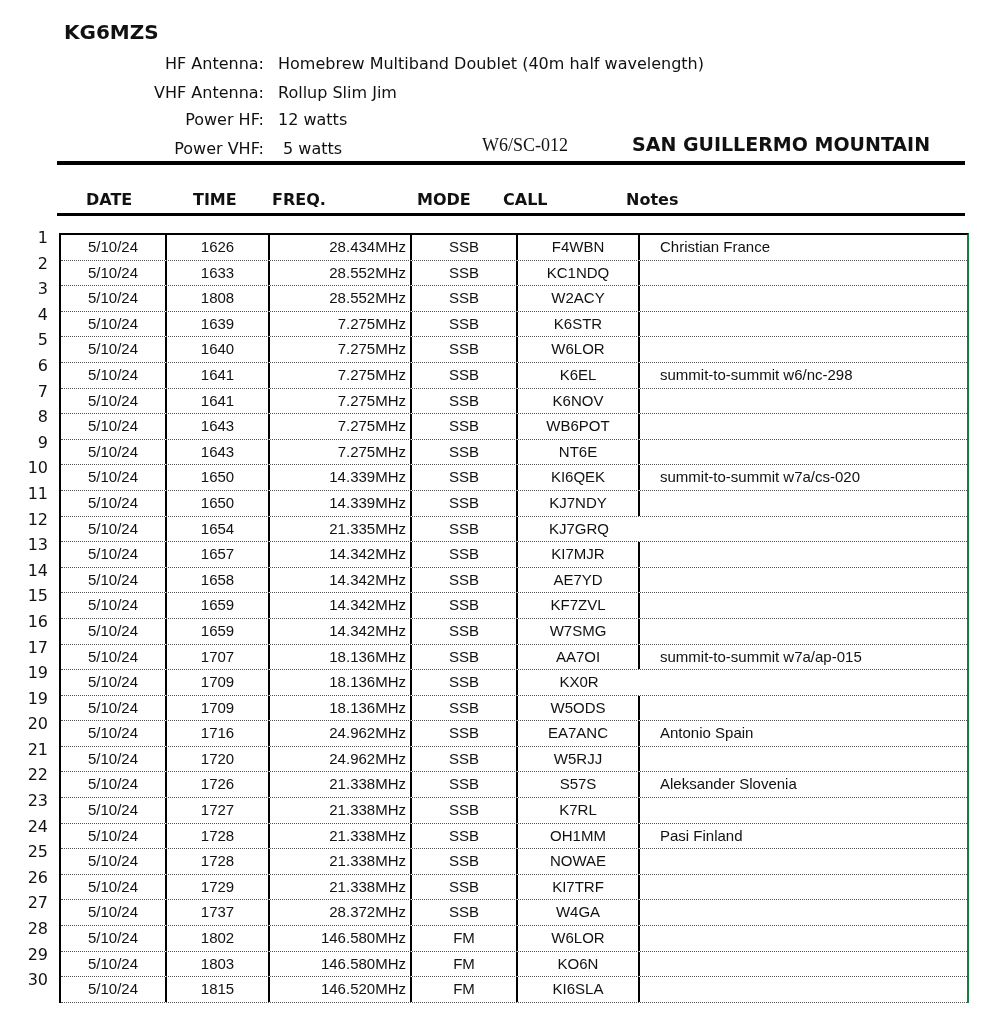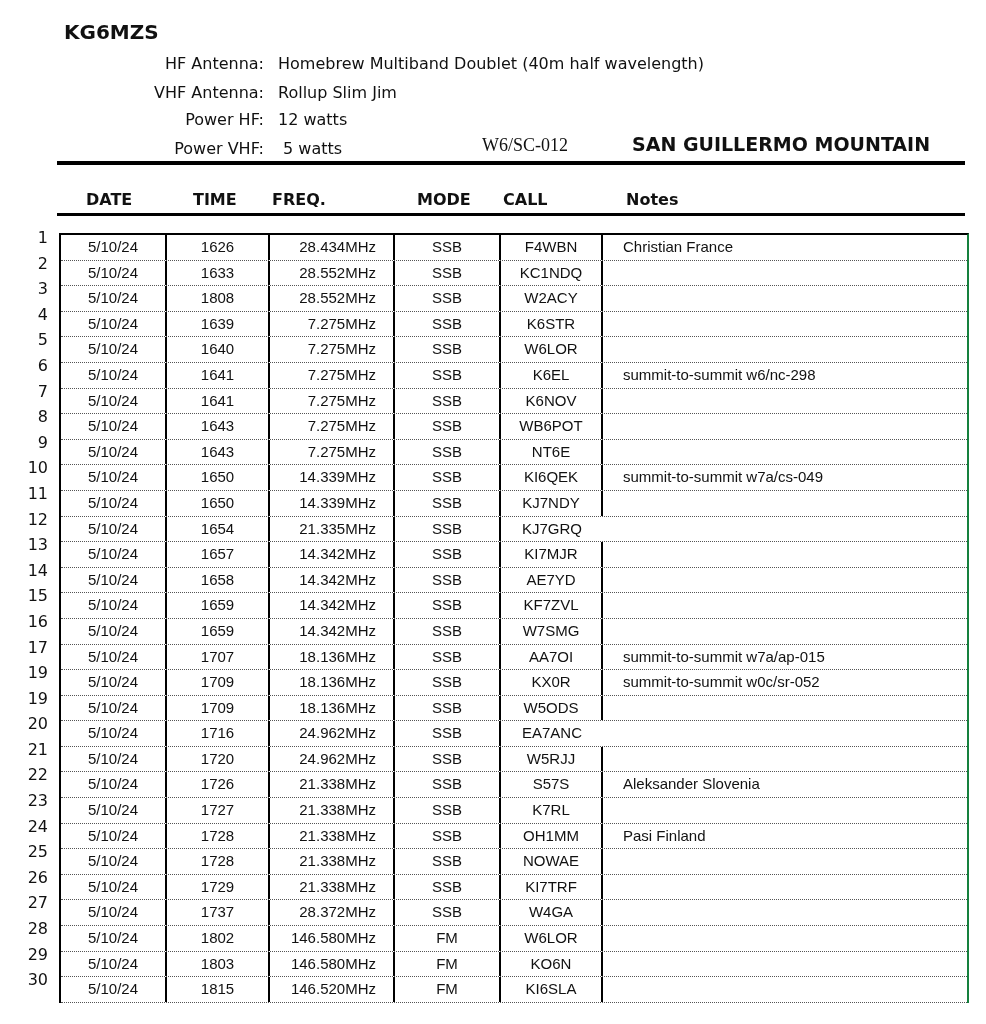--- a/index.html
+++ b/index.html
@@ -17,23 +17,23 @@
 
     .table { position: absolute; left: 59px; top: 224px; width: 906px;
              border-left: 2px solid #000; border-right: 2px solid #15803d; border-top: 2px solid #000; margin-top: 9px; }
     .row { display: flex; height: 25.6px; box-sizing: border-box;
            border-bottom: 1.5px dotted #555; font-family: "Liberation Sans", sans-serif;
            font-size: 15px; line-height: 24px; }
     .cell { box-sizing: border-box; border-right: 2px solid #000; white-space: nowrap; overflow: hidden; }
     .cell:last-child { border-right: none; }
     .c-date { width: 106px; text-align: center; }
     .c-time { width: 103px; text-align: center; }
-    .c-freq { width: 125px; text-align: right; padding-right: 17px; }
+    .c-freq { width: 142px; text-align: right; padding-right: 4px; }
     .c-mode { width: 106px; text-align: center; }
-    .c-call { width: 102px; text-align: center; }
+    .c-call { width: 122px; text-align: center; }
     .c-notes { flex: 1; text-align: left; padding-left: 20px; }
     .rownums { position: absolute; left: 20px; top: 226px; width: 28px; }
     .rownum { height: 25.6px; line-height: 24px; text-align: right; font-size: 16px; }
   </style>
 </head>
 <body>
 
 <div class="abs callsign">KG6MZS</div>
 
 <div class="abs info-label" style="top:54px;">HF Antenna:</div>
@@ -176,21 +176,21 @@
     <div class="cell c-call">NT6E</div>
     <div class="cell c-notes"></div>
   </div>
 
   <div class="row">
     <div class="cell c-date">5/10/24</div>
     <div class="cell c-time">1650</div>
     <div class="cell c-freq">14.339MHz</div>
     <div class="cell c-mode">SSB</div>
     <div class="cell c-call">KI6QEK</div>
-    <div class="cell c-notes">summit-to-summit w7a/cs-049</div>
+    <div class="cell c-notes">summit-to-summit w7a/cs-020</div>
   </div>
 
   <div class="row">
     <div class="cell c-date">5/10/24</div>
     <div class="cell c-time">1650</div>
     <div class="cell c-freq">14.339MHz</div>
     <div class="cell c-mode">SSB</div>
     <div class="cell c-call">KJ7NDY</div>
     <div class="cell c-notes"></div>
   </div>
@@ -247,38 +247,38 @@
     <div class="cell c-call">AA7OI</div>
     <div class="cell c-notes">summit-to-summit w7a/ap-015</div>
   </div>
 
   <div class="row">
     <div class="cell c-date">5/10/24</div>
     <div class="cell c-time">1709</div>
     <div class="cell c-freq">18.136MHz</div>
     <div class="cell c-mode">SSB</div>
     <div class="cell c-call">KX0R</div>
-    <div class="cell c-notes">summit-to-summit w0c/sr-052</div>
   </div>
 
   <div class="row">
     <div class="cell c-date">5/10/24</div>
     <div class="cell c-time">1709</div>
     <div class="cell c-freq">18.136MHz</div>
     <div class="cell c-mode">SSB</div>
     <div class="cell c-call">W5ODS</div>
     <div class="cell c-notes"></div>
   </div>
 
   <div class="row">
     <div class="cell c-date">5/10/24</div>
     <div class="cell c-time">1716</div>
     <div class="cell c-freq">24.962MHz</div>
     <div class="cell c-mode">SSB</div>
     <div class="cell c-call">EA7ANC</div>
+    <div class="cell c-notes">Antonio Spain</div>
   </div>
 
   <div class="row">
     <div class="cell c-date">5/10/24</div>
     <div class="cell c-time">1720</div>
     <div class="cell c-freq">24.962MHz</div>
     <div class="cell c-mode">SSB</div>
     <div class="cell c-call">W5RJJ</div>
     <div class="cell c-notes"></div>
   </div>

